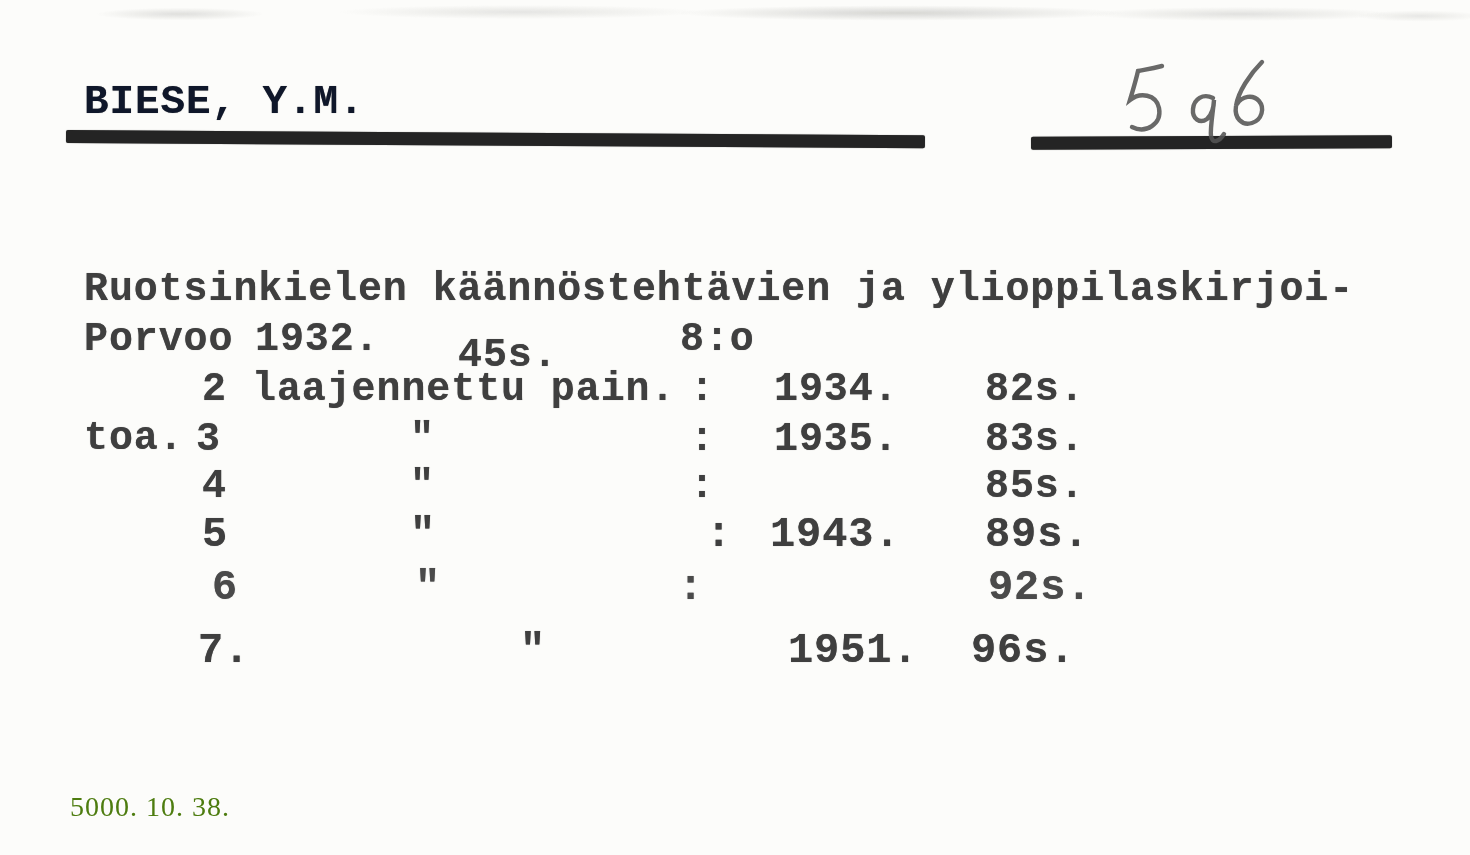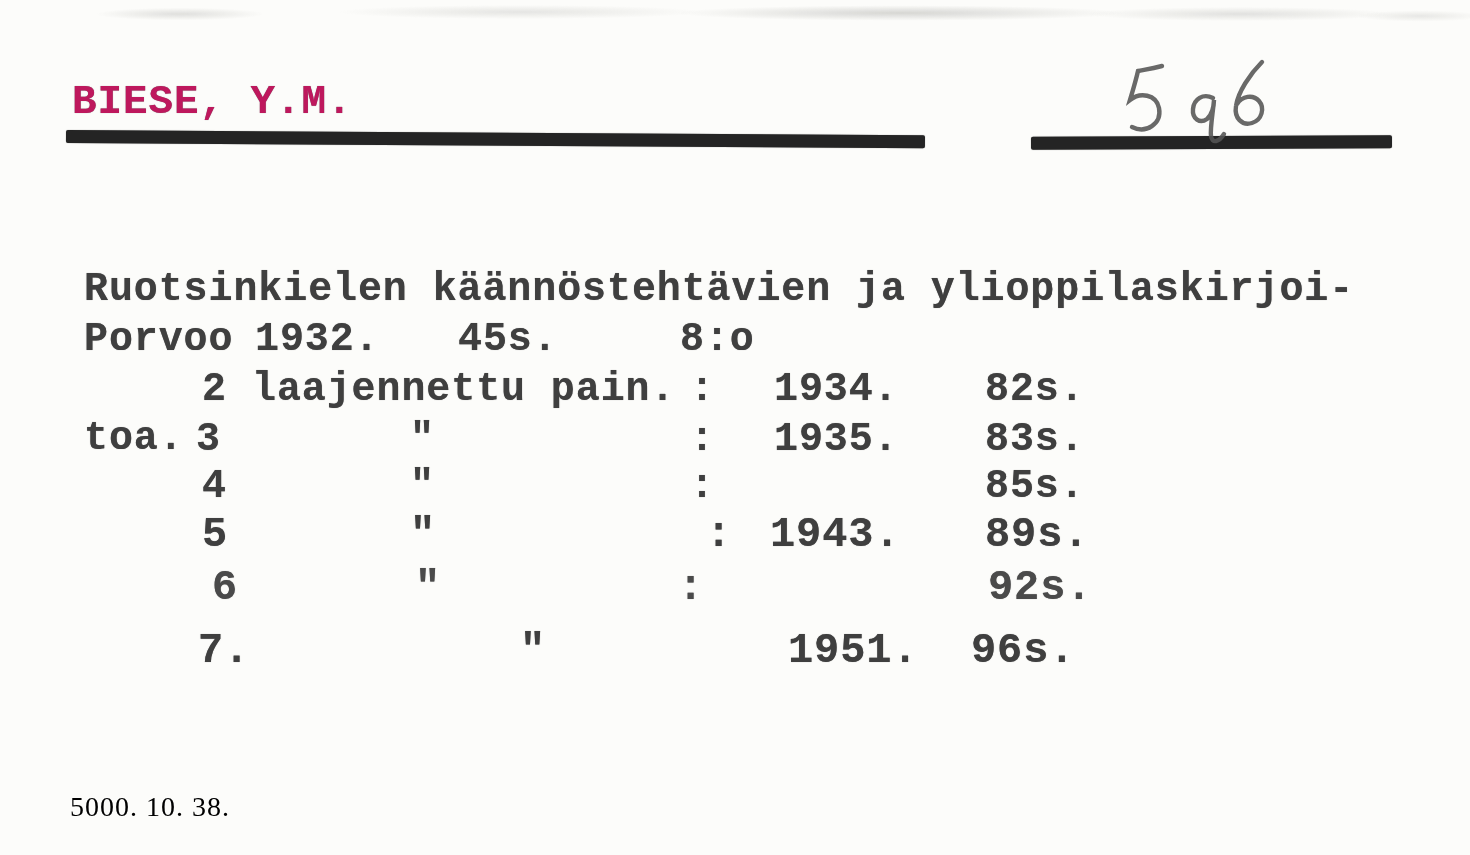--- a/index.html
+++ b/index.html
@@ -25,35 +25,35 @@
     filter:blur(.6px);
   }
   .typewriter{
     color:#3f3f3f;
     font-weight:bold;
     letter-spacing:.9px;
     white-space:pre;
     text-shadow:0 0 .7px rgba(55,55,55,.75);
   }
   .author{
-    position:absolute;left:72px;top:82px;
-    font-size:41px;line-height:1;color:#be185d;
+    position:absolute;left:84px;top:82px;
+    font-size:41px;line-height:1;color:#0f172a;
   }
   .rule{position:absolute;background:#242424;border-radius:2px;}
   .rule-left{left:66px;top:130px;width:859px;height:13px;transform:rotate(.35deg);transform-origin:left center;box-shadow:0 0 1px rgba(0,0,0,.5);}
   .rule-right{left:1031px;top:136px;width:361px;height:13px;transform:rotate(-.25deg);box-shadow:0 0 1px rgba(0,0,0,.5);}
   .shelfmark{position:absolute;left:1105px;top:56px;width:190px;height:100px;}
   .shelfmark svg{display:block;width:100%;height:100%;}
   .visually-hidden{position:absolute;width:1px;height:1px;overflow:hidden;clip:rect(0 0 0 0);white-space:nowrap;}
   .title-block{position:absolute;left:84px;top:166px;font-size:40px;line-height:49.5px;}
   .imprint{position:absolute;left:0;top:318px;width:1339px;height:44px;font-size:40px;line-height:1.1;}
   .imprint span{position:absolute;top:0;}
   .imp-place{left:84px;}
   .imp-year{left:255px;}
-  .imp-extent{left:458px;}
+  .imp-extent{left:458px;margin-top:16px;}
   .imp-format{left:680px;}
   .editions{position:absolute;left:84px;top:360px;width:1110px;height:330px;font-size:40px;line-height:1.1;}
   .ed-row{position:absolute;left:0;width:1110px;height:46px;}
   .ed-row span{position:absolute;top:0;}
   .c-num{left:118px;}
   .c-label{left:168px;}
   .c-ditto{left:326px;}
   .c-colon{left:606px;}
   .c-year{left:690px;}
   .c-pages{left:901px;}
@@ -71,21 +71,21 @@
   .ed-row:nth-child(5) .c-year{left:682px;}
   .ed-row:nth-child(5) .c-pages{left:904px;}
   .ed-row:nth-child(6){top:268px;font-size:42px;}
   .ed-row:nth-child(6) .c-num{left:114px;}
   .ed-row:nth-child(6) .c-ditto{left:436px;}
   .ed-row:nth-child(6) .c-year{left:704px;}
   .ed-row:nth-child(6) .c-pages{left:887px;}
   .print-code{
     position:absolute;left:70px;top:791px;
     font-family:"Liberation Serif", serif;
-    font-size:28px;color:#000000;letter-spacing:1px;white-space:pre;
+    font-size:28px;color:#4d7c0f;letter-spacing:1px;white-space:pre;
   }
 </style>
 </head>
 <body>
 
 <div id="card">
 
   <div class="top-noise"></div>
 
   <div class="author typewriter">BIESE, Y.M.</div>

